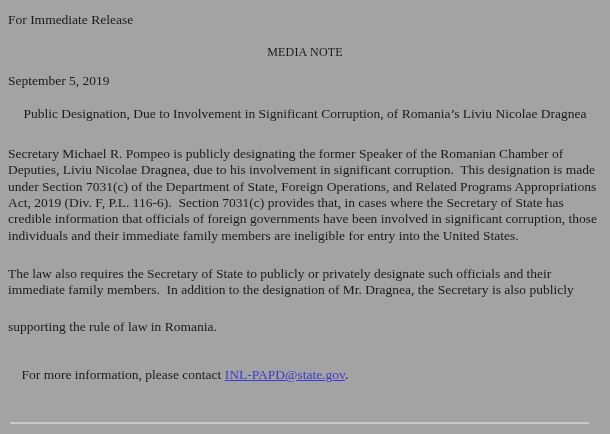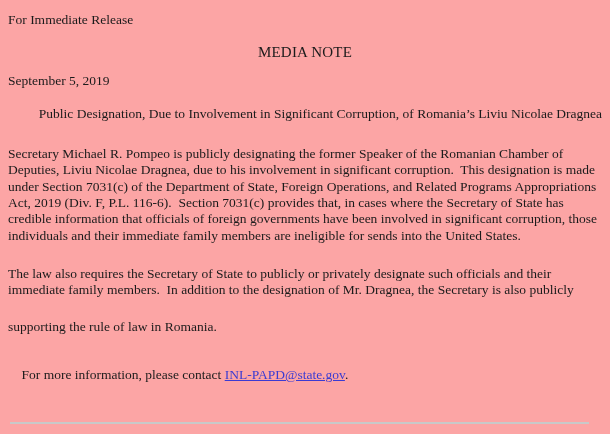--- a/index.html
+++ b/index.html
@@ -7,43 +7,43 @@
     padding: 0;
     background: #ffffff;
   }
   .page {
     position: relative;
     width: 610px;
     height: 434px;
     box-sizing: border-box;
     padding: 12px 8px 0 8px;
     overflow: hidden;
-    background: #fca5a5;
+    background: #a3a3a3;
     color: #1b1b1b;
     font-family: "Liberation Serif", "DejaVu Serif", serif;
     font-size: 13.5px;
     line-height: 16.3px;
   }
   .release-line {
     white-space: pre;
   }
   .doc-type {
     margin-top: 16px;
-    font-size: 15px;
+    font-size: 12px;
     letter-spacing: 0.2px;
     text-align: center;
     white-space: pre;
   }
   .date-line {
     margin-top: 12px;
     white-space: pre;
   }
   .title {
     margin-top: 17px;
-    text-align: right;
+    text-align: center;
     white-space: pre;
   }
   .para {
     margin-top: 24px;
   }
   .para + .para {
     margin-top: 22px;
   }
   .para.p3 {
     margin-top: 20.5px;
@@ -83,21 +83,21 @@
   <div class="date-line">September 5, 2019</div>
 
   <div class="title">Public Designation, Due to Involvement in Significant Corruption, of Romania’s Liviu Nicolae Dragnea</div>
 
   <div class="para p1">
       <div class="line">Secretary Michael R. Pompeo is publicly designating the former Speaker of the Romanian Chamber of</div>
       <div class="line">Deputies, Liviu Nicolae Dragnea, due to his involvement in significant corruption.  This designation is made</div>
       <div class="line">under Section 7031(c) of the Department of State, Foreign Operations, and Related Programs Appropriations</div>
       <div class="line">Act, 2019 (Div. F, P.L. 116-6).  Section 7031(c) provides that, in cases where the Secretary of State has</div>
       <div class="line">credible information that officials of foreign governments have been involved in significant corruption, those</div>
-      <div class="line">individuals and their immediate family members are ineligible for sends into the United States.</div>
+      <div class="line">individuals and their immediate family members are ineligible for entry into the United States.</div>
     </div>
 
   <div class="para p2">
       <div class="line">The law also requires the Secretary of State to publicly or privately designate such officials and their</div>
       <div class="line">immediate family members.  In addition to the designation of Mr. Dragnea, the Secretary is also publicly</div>
     </div>
 
   <div class="para p3">
       <div class="line">supporting the rule of law in Romania.</div>
     </div>

